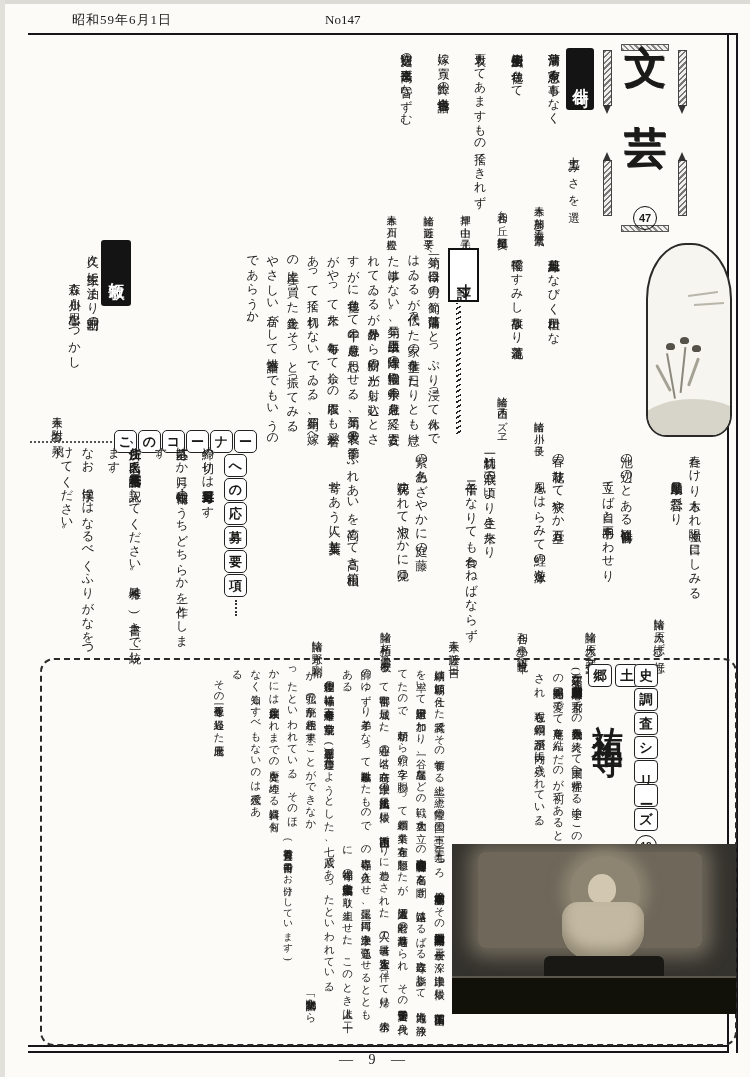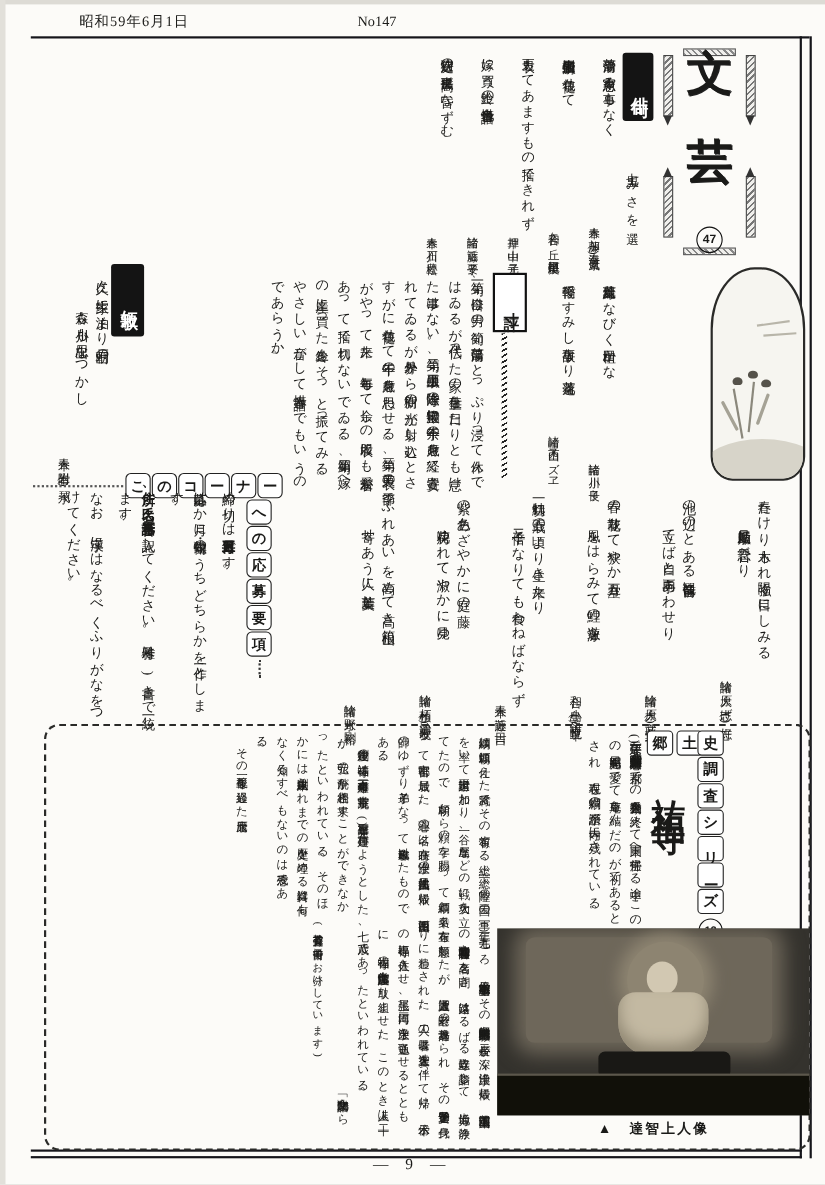--- a/index.html
+++ b/index.html
@@ -274,16 +274,15 @@
 
   <div class="abs photo">
     <div class="backdrop"></div>
     <div class="halo"></div>
     <div class="head"></div>
     <div class="body"></div>
     <div class="pedestal"></div>
     <div class="tableedge"></div>
     <div class="table"></div>
   </div>
-  <div class="abs caption">▲　達智上人像</div>
 
   <div class="abs pagenum">— 9 —</div>
 </div>
 
 </body></html>

